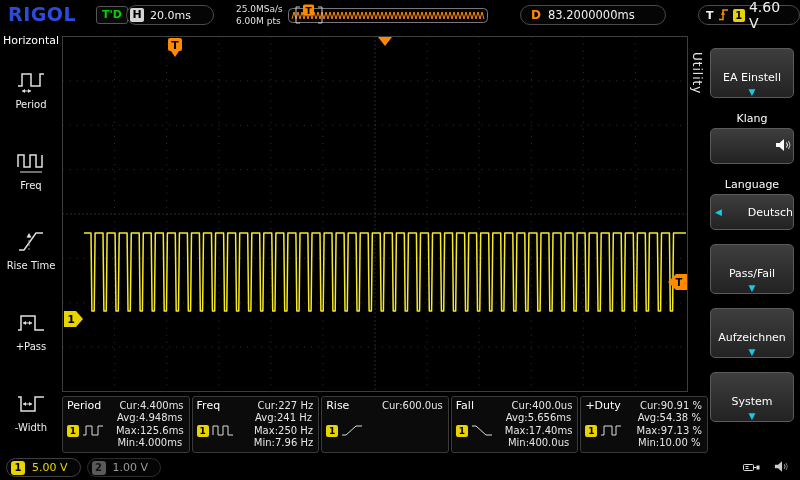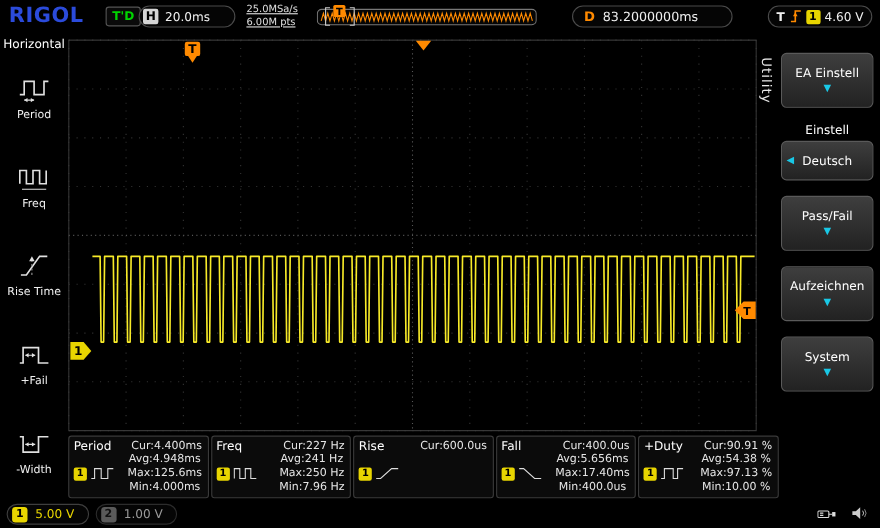--- a/index.html
+++ b/index.html
@@ -9,32 +9,32 @@
 
   
   .topbar{position:absolute;left:0;top:0;width:800px;height:30px;background:#000;}
   .logo{position:absolute;left:8px;top:3px;font-size:19px;font-weight:bold;color:#2b4bdb;letter-spacing:.5px;}
   .td-badge{position:absolute;left:96px;top:6px;min-width:32px;height:18px;border:1px solid #555;border-radius:3px;
             color:#00d400;font-weight:bold;font-size:11px;text-align:center;line-height:16px;background:#0a0a0a;padding:0 3px;}
   .hbox{position:absolute;left:126px;top:5px;height:20px;min-width:88px;border:1px solid #4a4a4a;border-radius:10px;
         display:flex;align-items:center;gap:6px;padding:0 10px 0 3px;background:#050505;}
   .hkey{background:#d5d5d5;color:#000;font-weight:bold;font-size:11px;width:14px;height:14px;text-align:center;line-height:14px;border-radius:2px;}
   .hval{font-size:11px;color:#f0f0f0;}
-  .samples{position:absolute;left:224px;top:3px;font-size:9px;color:#e0e0e0;line-height:12px;text-decoration:underline;}
+  .samples{position:absolute;left:236px;top:3px;font-size:9px;color:#e0e0e0;line-height:12px;}
   .membar{position:absolute;left:288px;top:4px;}
   .dbox{position:absolute;left:520px;top:5px;height:20px;min-width:146px;border:1px solid #4a4a4a;border-radius:10px;
         display:flex;align-items:center;gap:7px;padding:0 10px;background:#050505;}
   .dkey{color:#ff8a00;font-weight:bold;font-size:12px;}
   .dval{font-size:11.5px;color:#f0f0f0;}
   .tbox{position:absolute;left:698px;top:5px;height:20px;min-width:94px;border:1px solid #4a4a4a;border-radius:10px;
         display:flex;align-items:center;gap:4px;padding:0 7px;background:#050505;}
   .tkey{font-size:11px;font-weight:bold;color:#f0f0f0;}
   .src-badge{background:#e8d500;color:#000;font-weight:bold;font-size:10px;width:13px;height:13px;line-height:13px;
              text-align:center;border-radius:2px;display:inline-block;}
-  .tval{font-size:11px;color:#f0f0f0;}
+  .tval{font-size:14px;color:#f0f0f0;}
 
   
   .leftbar{position:absolute;left:0;top:30px;width:62px;height:425px;display:flex;flex-direction:column;align-items:center;}
   .leftbar-title{font-size:11px;color:#fff;padding-top:4px;height:18px;cursor:pointer;}
   .left-items{flex:1;width:100%;display:flex;flex-direction:column;justify-content:space-around;align-items:center;padding-bottom:4px;}
   .left-item{display:flex;flex-direction:column;align-items:center;gap:1px;cursor:pointer;}
   .llabel{font-size:10px;color:#f0f0f0;white-space:nowrap;}
 
   
   .scope{position:absolute;left:62px;top:30px;width:626px;height:365px;}
@@ -49,21 +49,21 @@
   .mp-body{display:flex;flex:1;align-items:center;}
   .mp-left{display:flex;align-items:center;gap:3px;flex:1;}
   .mp-rows{text-align:center;color:#e6e6e6;font-size:10px;line-height:12.5px;}
   .src-badge.small{width:12px;height:12px;line-height:12px;font-size:9px;}
 
   
   .rightbar{position:absolute;left:688px;top:30px;width:112px;height:425px;}
   .utility-label{position:absolute;left:2px;top:22px;writing-mode:vertical-rl;font-size:12px;color:#e8e8e8;letter-spacing:1px;}
   .rmenu{position:absolute;left:22px;top:18px;width:84px;display:flex;flex-direction:column;gap:14px;}
   .rbtn{background:linear-gradient(#3e3e3e,#222);border:1px solid #5a5a5a;border-radius:5px;color:#fff;font-size:11px;
-        font-family:inherit;height:50px;display:flex;flex-direction:column;align-items:center;justify-content:center;gap:4px;cursor:pointer;width:100%;}
+        font-family:inherit;height:50px;display:flex;flex-direction:column;align-items:center;justify-content:flex-end;gap:4px;cursor:pointer;width:100%;}
   .arrow{color:#19c8e6;font-size:9px;line-height:9px;}
   .rgroup .rlabel{text-align:center;font-size:11px;color:#fff;margin-bottom:3px;}
   .rbtn.small{height:36px;flex-direction:row;gap:5px;position:relative;}
   .arrow-left{color:#19c8e6;font-size:9px;position:absolute;left:4px;top:50%;transform:translateY(-50%);}
 
   
   .bottombar{position:absolute;left:0;top:455px;width:800px;height:25px;display:flex;align-items:center;background:#000;}
   .chbox{display:flex;align-items:center;gap:7px;border:1px solid #3f3f3f;border-radius:10px;height:19px;
          padding:0 12px 0 4px;margin-left:6px;cursor:pointer;background:#050505;}
   .chbadge{width:14px;height:14px;border-radius:3px;text-align:center;line-height:14px;font-size:10px;font-weight:bold;}
@@ -161,21 +161,21 @@
 
 
       <div class="left-item">
         <span>
           <svg width="30" height="28" viewBox="0 0 30 28">
               <path d="M2 22 h3 V8 h14 v14 h9" stroke="#e0e0e0" fill="none" stroke-width="1.5"></path>
               <path d="M7 15 h9" stroke="#e0e0e0"></path>
               <path d="M7 15 l3 -2 v4 z M16 15 l-3 -2 v4 z" fill="#e0e0e0"></path>
             </svg>
         </span>
-        <span class="llabel">+Fail</span>
+        <span class="llabel">+Pass</span>
       </div>
 
       <div class="left-item">
         <span>
           <svg width="30" height="28" viewBox="0 0 30 28">
               <path d="M2 8 h3 V22 h14 V8 h9" stroke="#e0e0e0" fill="none" stroke-width="1.5"></path>
               <path d="M7 15 h9" stroke="#e0e0e0"></path>
               <path d="M7 15 l3 -2 v4 z M16 15 l-3 -2 v4 z" fill="#e0e0e0"></path>
             </svg>
         </span>
@@ -329,23 +329,35 @@
 
   <aside class="rightbar">
     <div class="utility-label">Utility</div>
     <div class="rmenu">
 
       <button class="rbtn">
         <span>EA Einstell</span>
         <span class="arrow">▼</span>
       </button>
 
-
       <div class="rgroup">
-        <div class="rlabel">Einstell</div>
+        <div class="rlabel">Klang</div>
+        <button class="rbtn small">
+          <span>
+            <svg width="18" height="14" viewBox="0 0 18 14">
+                <path d="M1 5 h3.5 L9 1 v12 L4.5 9 H1 z" fill="#fff"></path>
+                <path d="M11.5 4.5 q2 2.5 0 5" stroke="#fff" fill="none"></path>
+                <path d="M13.5 3 q3 4 0 8" stroke="#fff" fill="none" opacity="0.7"></path>
+              </svg>
+          </span>
+        </button>
+      </div>
+
+      <div class="rgroup">
+        <div class="rlabel">Language</div>
         <button class="rbtn small">
           <span class="arrow-left">◀</span>
           <span>Deutsch</span>
         </button>
       </div>
 
       <button class="rbtn">
         <span>Pass/Fail</span>
         <span class="arrow">▼</span>
       </button>

